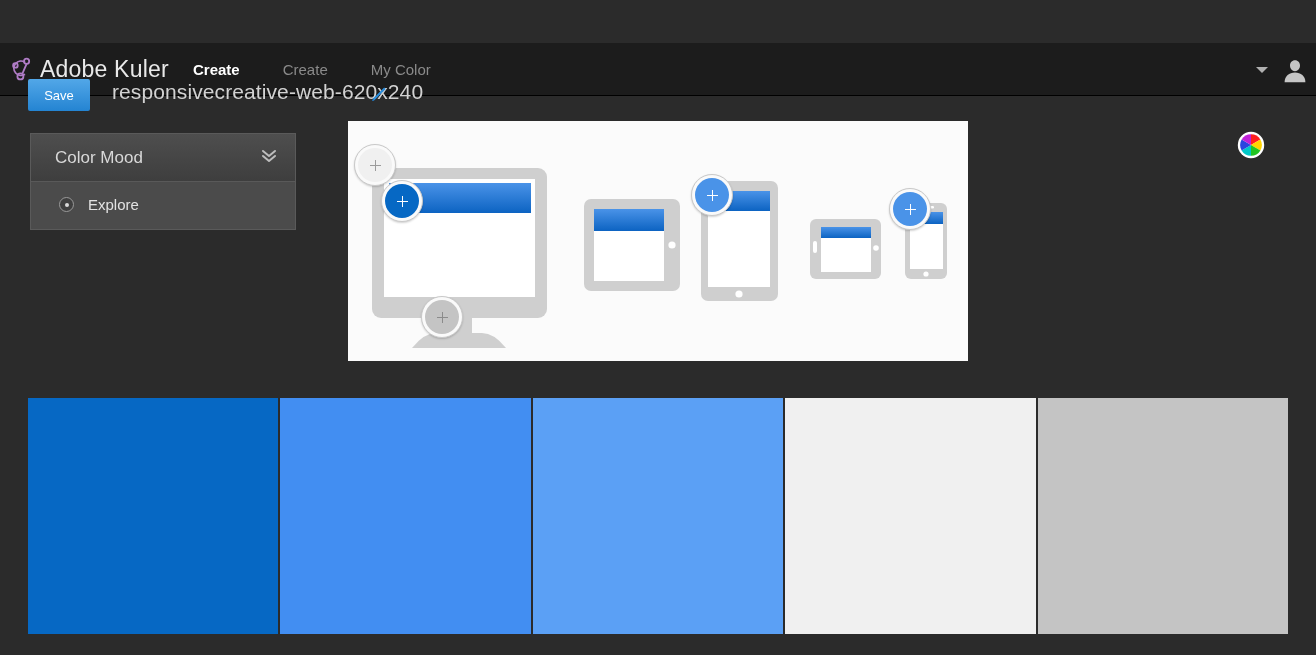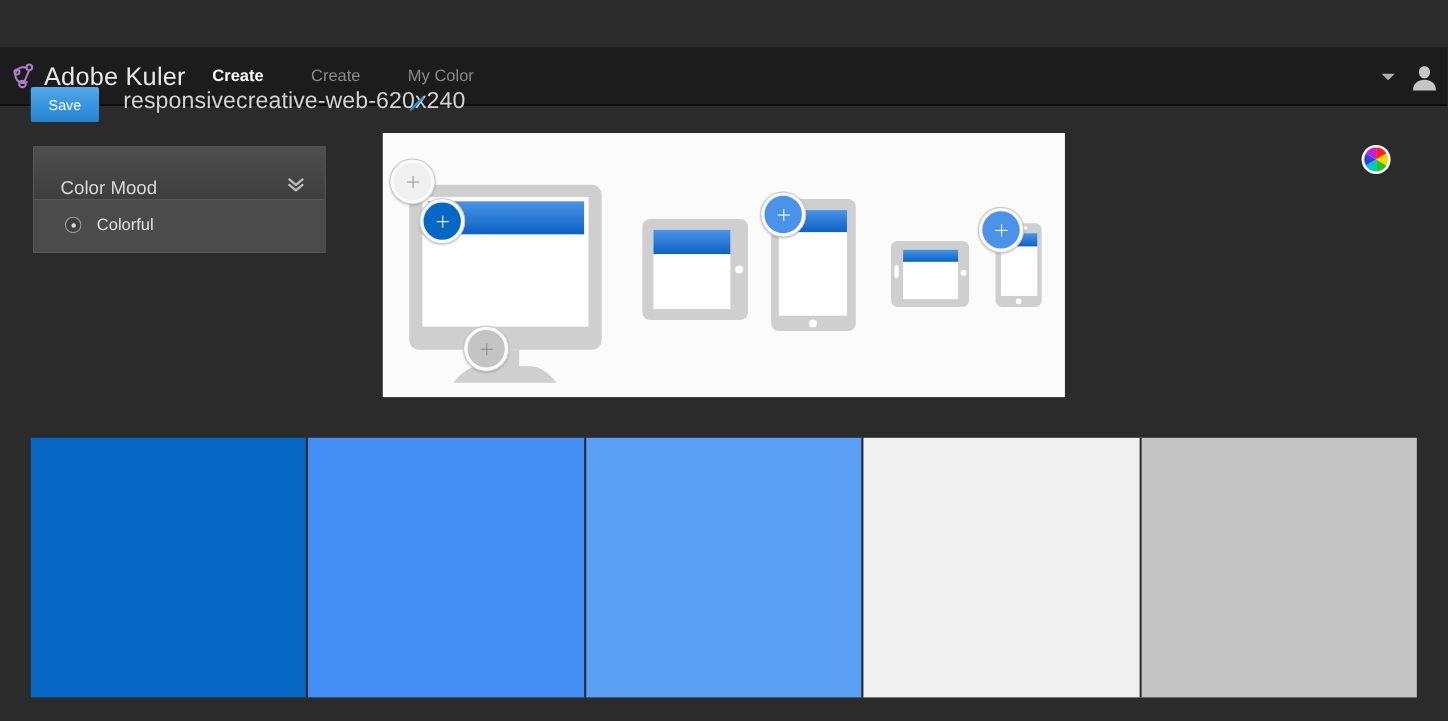--- a/index.html
+++ b/index.html
@@ -129,21 +129,21 @@
     width: 266px;
     background: #474747;
     border: 1px solid #5a5a5a;
     box-sizing: border-box;
   }
   .mood-header {
     height: 48px;
     background: linear-gradient(#4e4e4e, #3e3e3e);
     border-bottom: 1px solid #595959;
     display: flex;
-    align-items: flex-end;
+    align-items: center;
     justify-content: space-between;
     padding: 0 17px 0 24px;
     box-sizing: border-box;
     cursor: pointer;
   }
   .mood-title {
     font-size: 17px;
     color: #d8d8d8;
   }
   .dbl-chevron { width: 18px; height: 16px; }
@@ -307,21 +307,21 @@
           <polyline points="3,8 9,13 15,8"></polyline>
         </g>
       </svg>
     </span>
   </div>
   <div class="mood-body">
     <div class="mood-option">
       <span class="radio-outer">
         <span class="radio-dot"></span>
       </span>
-      <span class="mood-option-label">Colorful</span>
+      <span class="mood-option-label">Explore</span>
     </div>
   </div>
 </div>
 
 <div class="preview">
   <svg class="preview-svg" viewBox="0 0 620 240" aria-hidden="true">
     <defs>
       <linearGradient id="barGrad" x1="0" y1="0" x2="0" y2="1">
         <stop offset="0%" stop-color="#4a93e8"></stop>
         <stop offset="100%" stop-color="#0c63c2"></stop>

